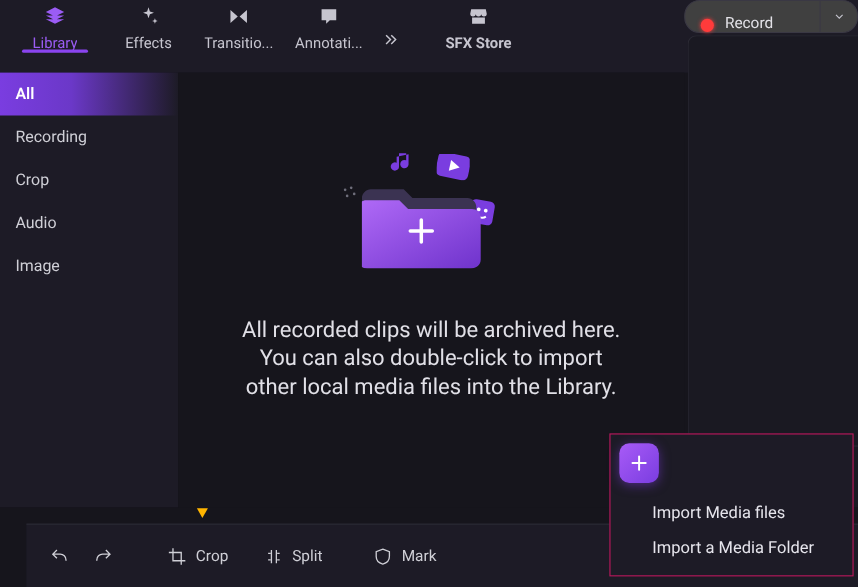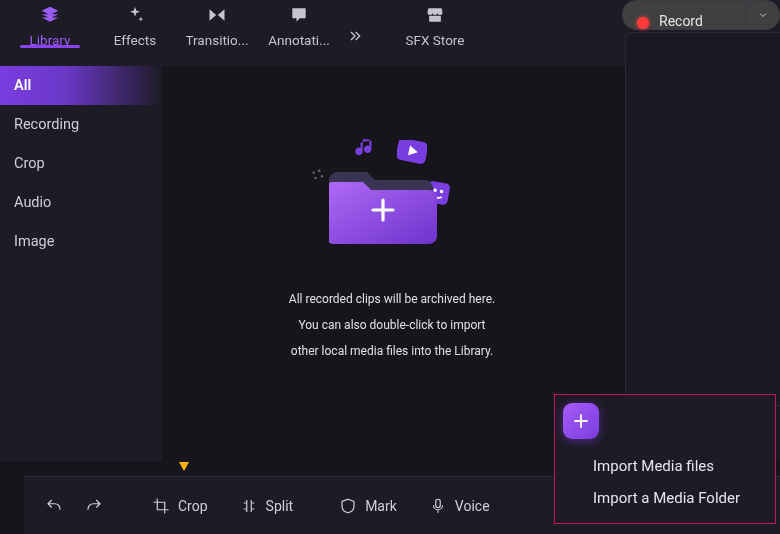--- a/index.html
+++ b/index.html
@@ -67,21 +67,21 @@
   }
   .tabs-overflow {
     width: 30px;
     display: flex;
     align-items: center;
     justify-content: center;
     padding-top: 28px;
     cursor: pointer;
   }
   .tabs-overflow svg { width: 16px; height: 16px; fill: #c6c5cf; }
-  .tab.sfx { width: 130px; }
+  .tab.sfx { width: 130px; font-weight: bold; }
 
   
   .record-pill {
     position: absolute;
     top: 0;
     right: 0;
     width: 158px;
     height: 30px;
     background: #404040;
     border-radius: 14px;
@@ -201,21 +201,21 @@
     margin-bottom: 30px;
   }
   .folder-art svg { position: absolute; }
   .folder-art .music { left: 36px; top: -10px; }
   .folder-art .play { left: 80px; top: -6px; }
   .folder-art .dots { left: -6px; top: 22px; }
   .folder-art .face { left: 108px; top: 34px; }
   .folder-art .folder { left: 12px; top: 14px; }
   .empty-text {
     text-align: center;
-    font-size: 12px;
+    font-size: 20px;
     line-height: 26px;
     color: #e1e0e7;
     max-width: 360px;
   }
 
   
   .bottom-strip {
     position: absolute;
     left: 0;
     right: 0;
@@ -470,27 +470,20 @@
 
   <div class="strip-spacer"></div>
 
   <div class="strip-btn">
     <svg viewBox="0 0 24 24">
         <path d="M12 3l8 3v6c0 5-3.5 8-8 9-4.5-1-8-4-8-9V6l8-3z"></path>
       </svg>
     <span>Mark</span>
   </div>
 
-  <div class="strip-btn">
-    <svg viewBox="0 0 24 24">
-        <rect x="9" y="3" width="6" height="11" rx="3"></rect>
-        <path d="M6 11a6 6 0 0012 0M12 17v4"></path>
-      </svg>
-    <span>Voice</span>
-  </div>
 </div>
 
 <div class="import-popover">
   <div class="plus-btn">
     <svg viewBox="0 0 24 24">
         <path d="M12 4v16M4 12h16" stroke="#fff" stroke-width="2.4" stroke-linecap="round"></path>
       </svg>
   </div>
   <div class="import-options">
     <div class="import-opt"><span>Import Media files</span></div>

